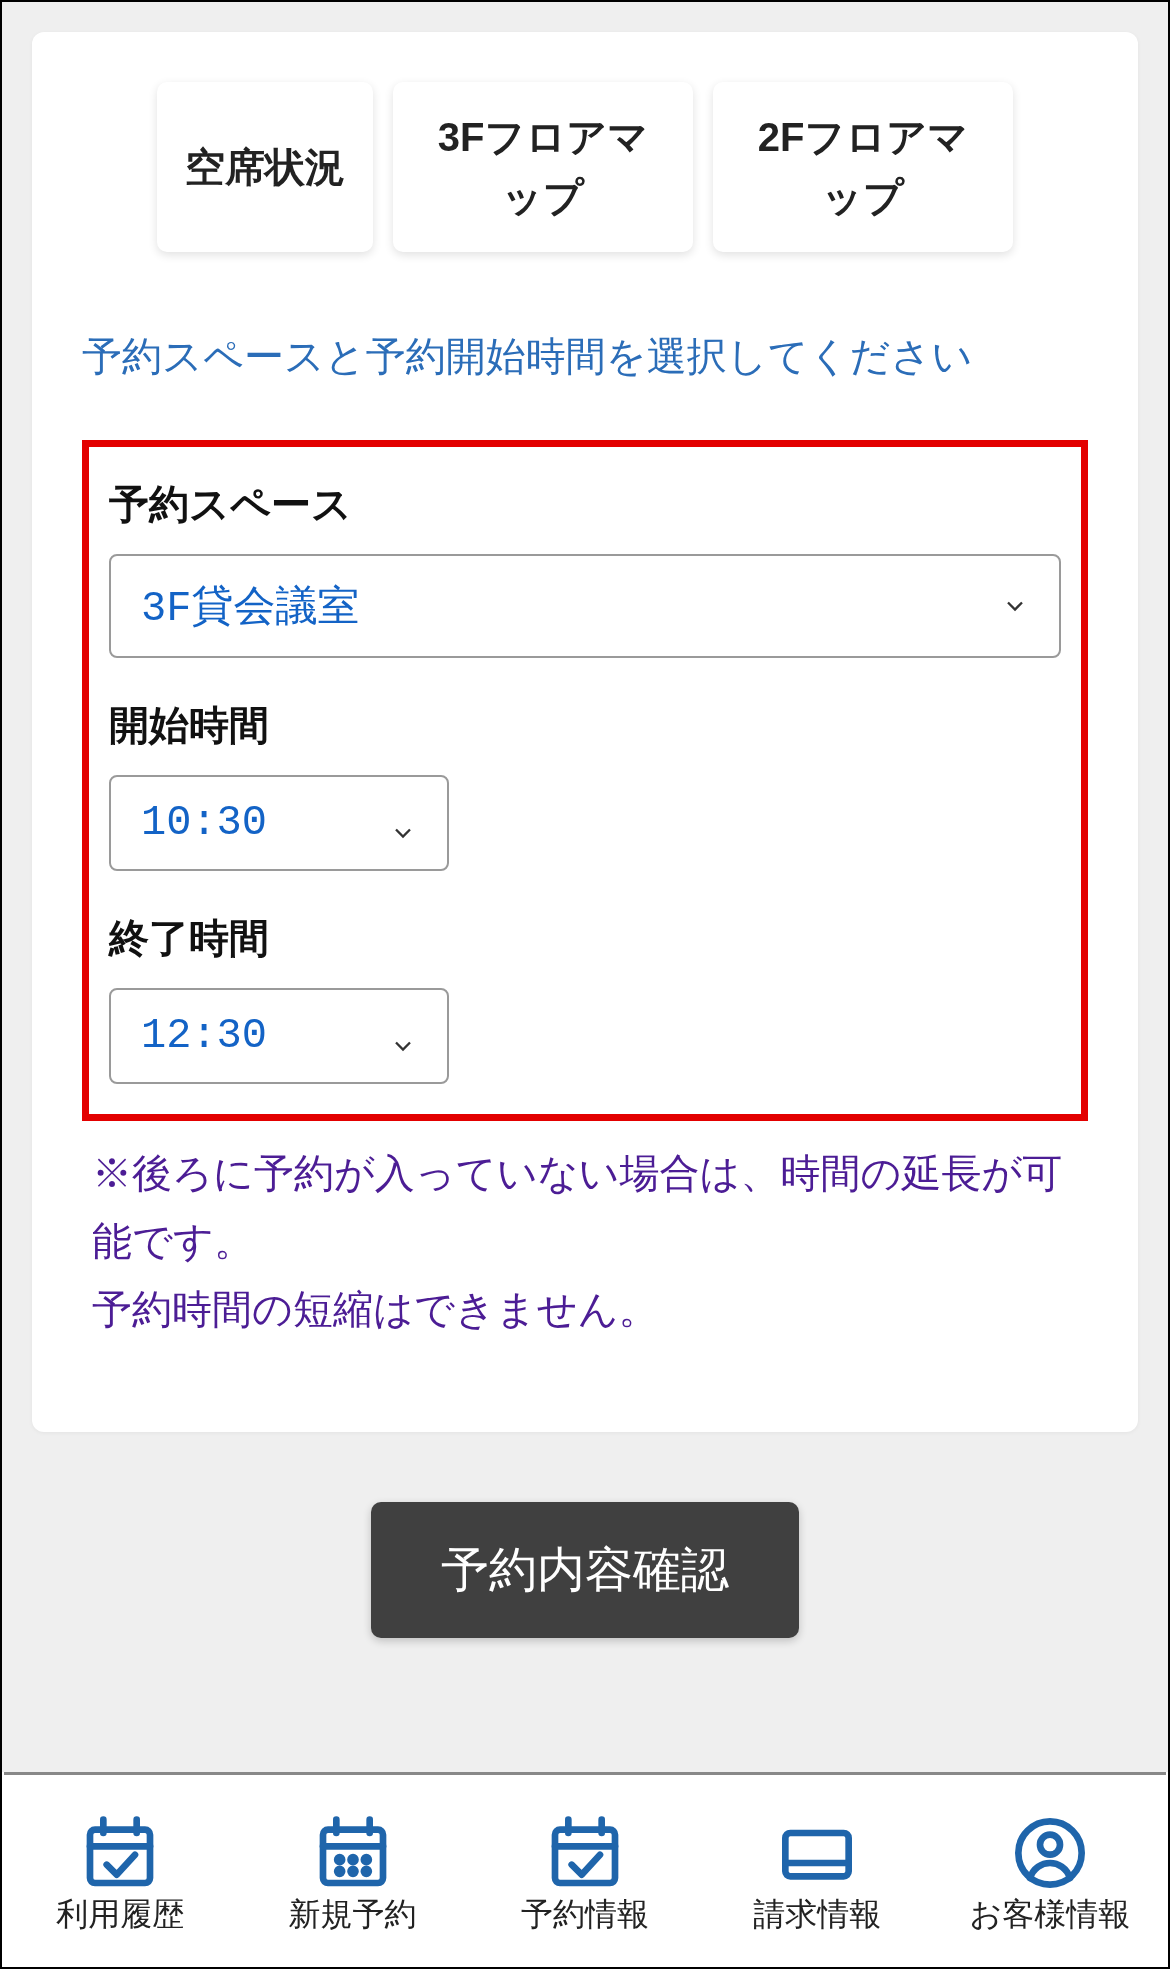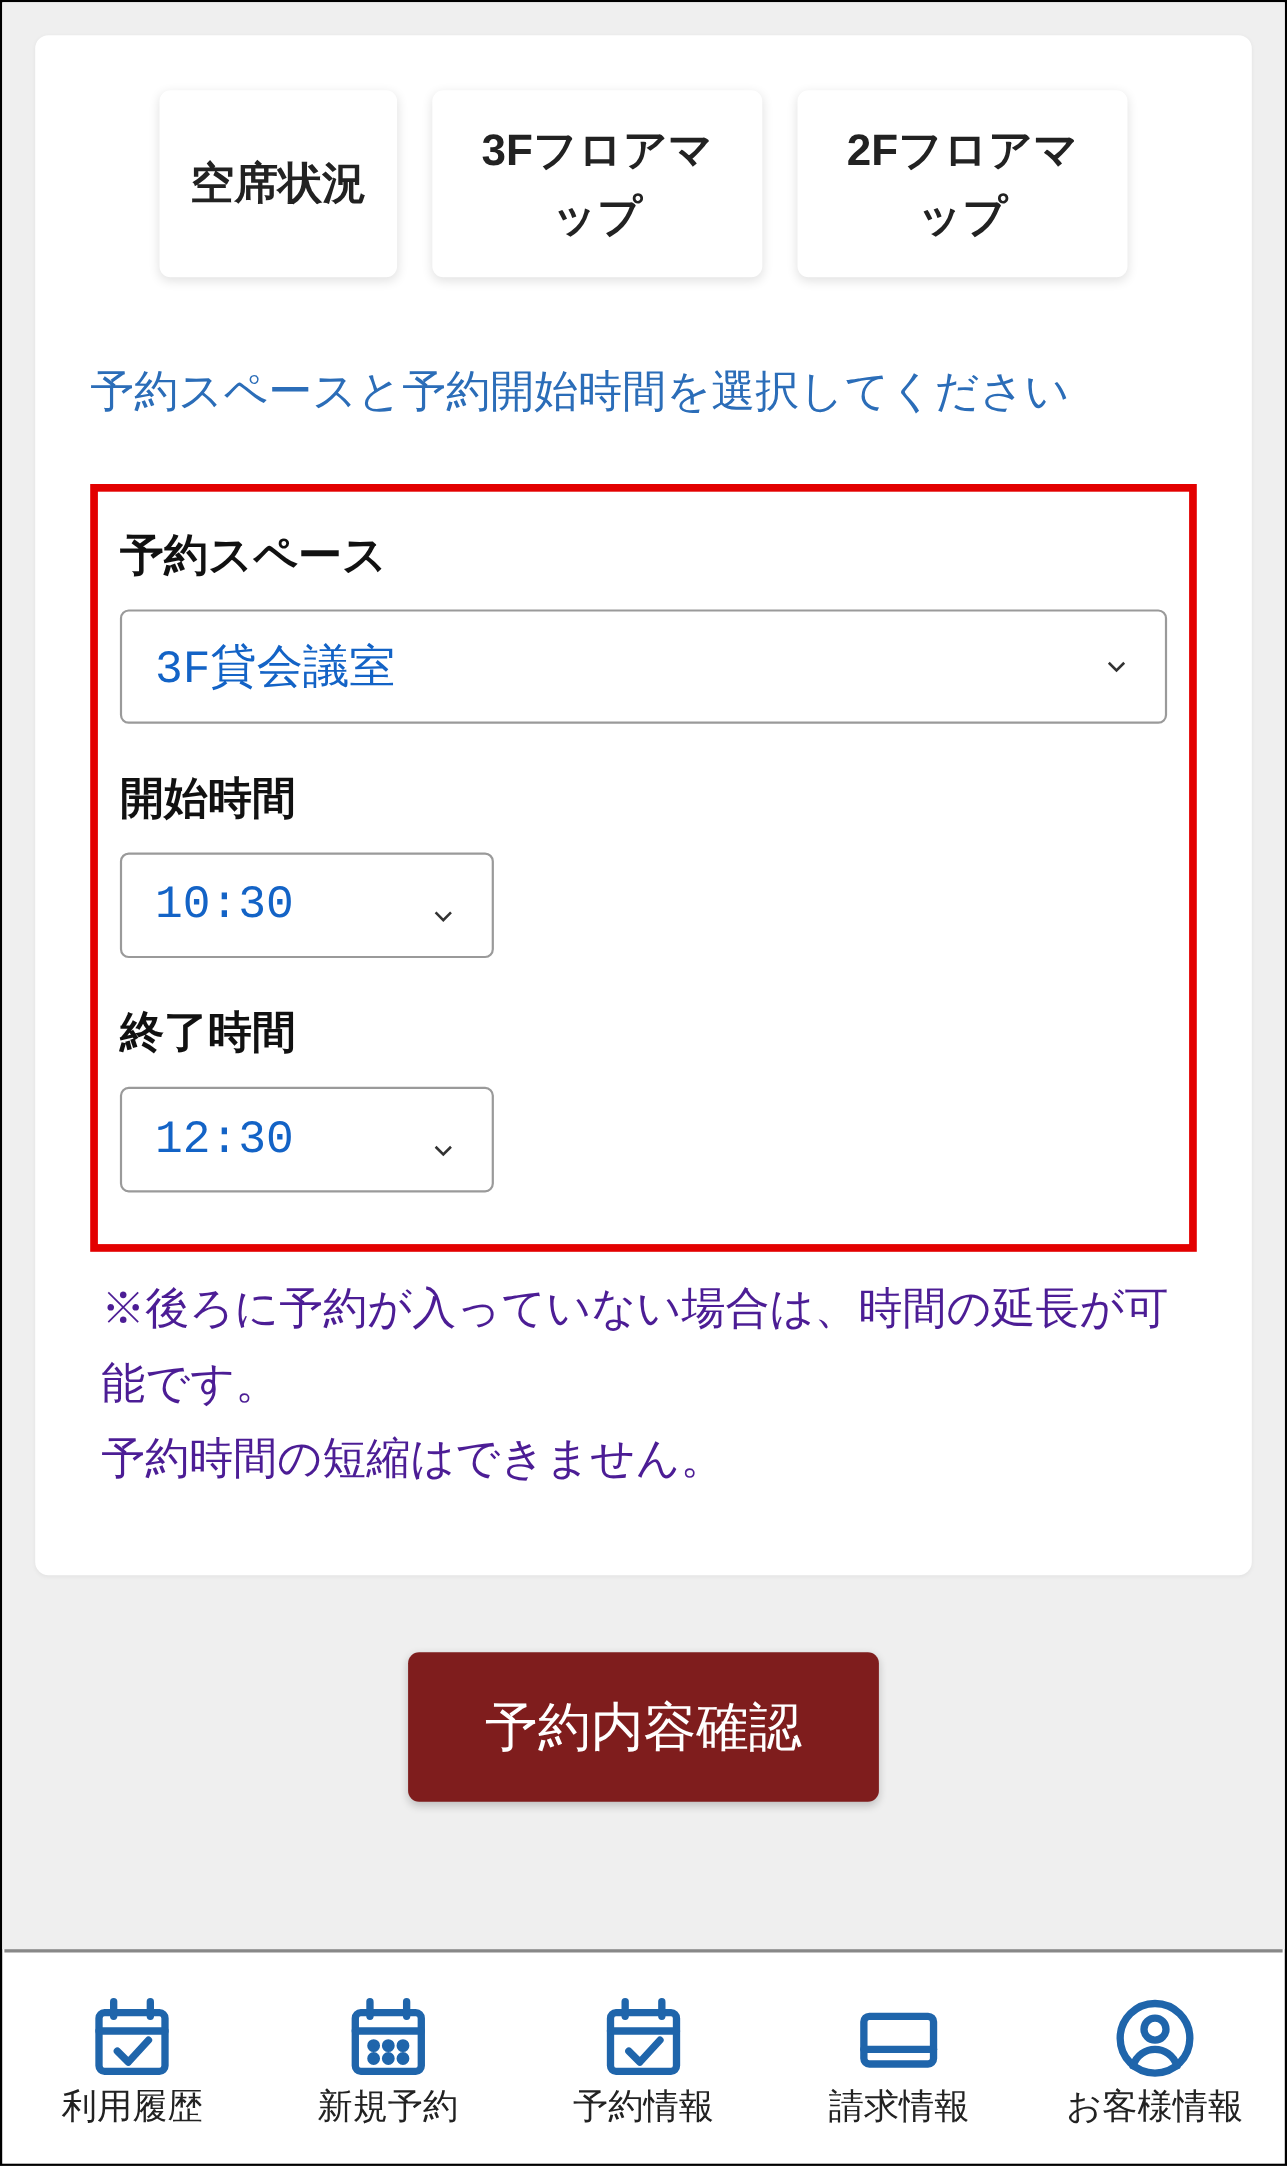--- a/index.html
+++ b/index.html
@@ -19,21 +19,21 @@
     }
     .card {
       background: #fff;
       border-radius: 12px;
       padding: 40px 50px 60px 50px;
       min-height: 1400px;
       box-shadow: 0 1px 4px rgba(0,0,0,0.05);
     }
     .tabs {
       display: flex;
-      gap: 32px;
+      gap: 20px;
       justify-content: center;
       margin-bottom: 70px;
       margin-top: 10px;
     }
     .tab {
       background: #fff;
       border: none;
       border-radius: 10px;
       padding: 24px 28px;
       font-size: 40px;
@@ -47,21 +47,21 @@
     .tab.small { min-height: 80px; display:flex; align-items:center; }
     .tab.tall { width: 300px; min-height: 170px; display:flex; align-items:center; justify-content:center; }
     .prompt {
       color: #2b6db8;
       font-size: 40px;
       line-height: 1.7;
       margin-bottom: 50px;
     }
     .form-box {
       border: 7px solid #e30000;
-      padding: 30px 20px 47px 20px;
+      padding: 30px 20px 30px 20px;
       margin-bottom: 0;
     }
     .field { margin-bottom: 40px; }
     .field:last-child { margin-bottom: 0; }
     .field-label {
       font-size: 40px;
       font-weight: 700;
       color: #111;
       margin-bottom: 22px;
     }
@@ -94,21 +94,21 @@
       line-height: 1.7;
       margin-top: 18px;
       padding: 0 10px;
     }
     .confirm-wrap {
       display:flex;
       justify-content:center;
       margin-top: 70px;
     }
     .confirm-btn {
-      background: #7f1d1d;
+      background: #404040;
       color: #fff;
       border: none;
       border-radius: 10px;
       font-size: 48px;
       padding: 36px 70px;
       cursor: pointer;
       box-shadow: 0 3px 8px rgba(0,0,0,0.2);
     }
     
     .bottom-nav {

